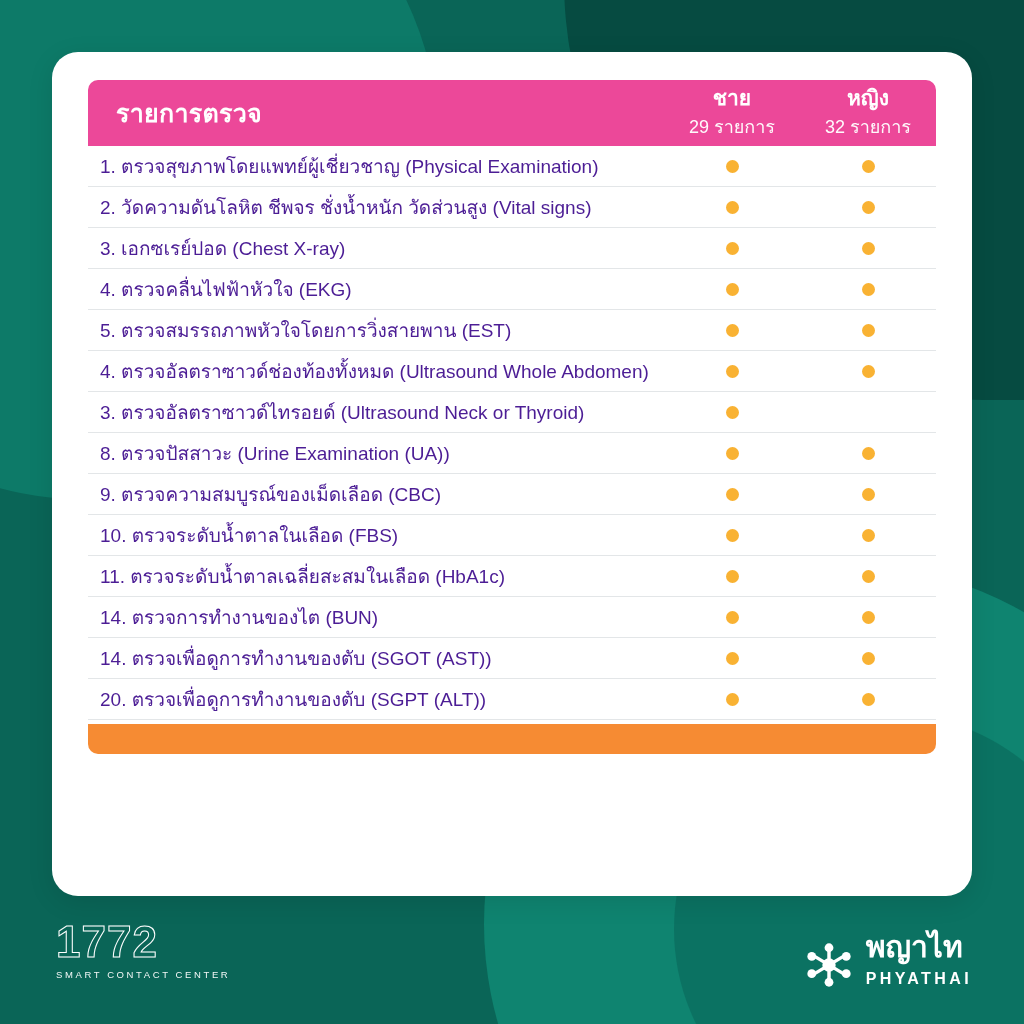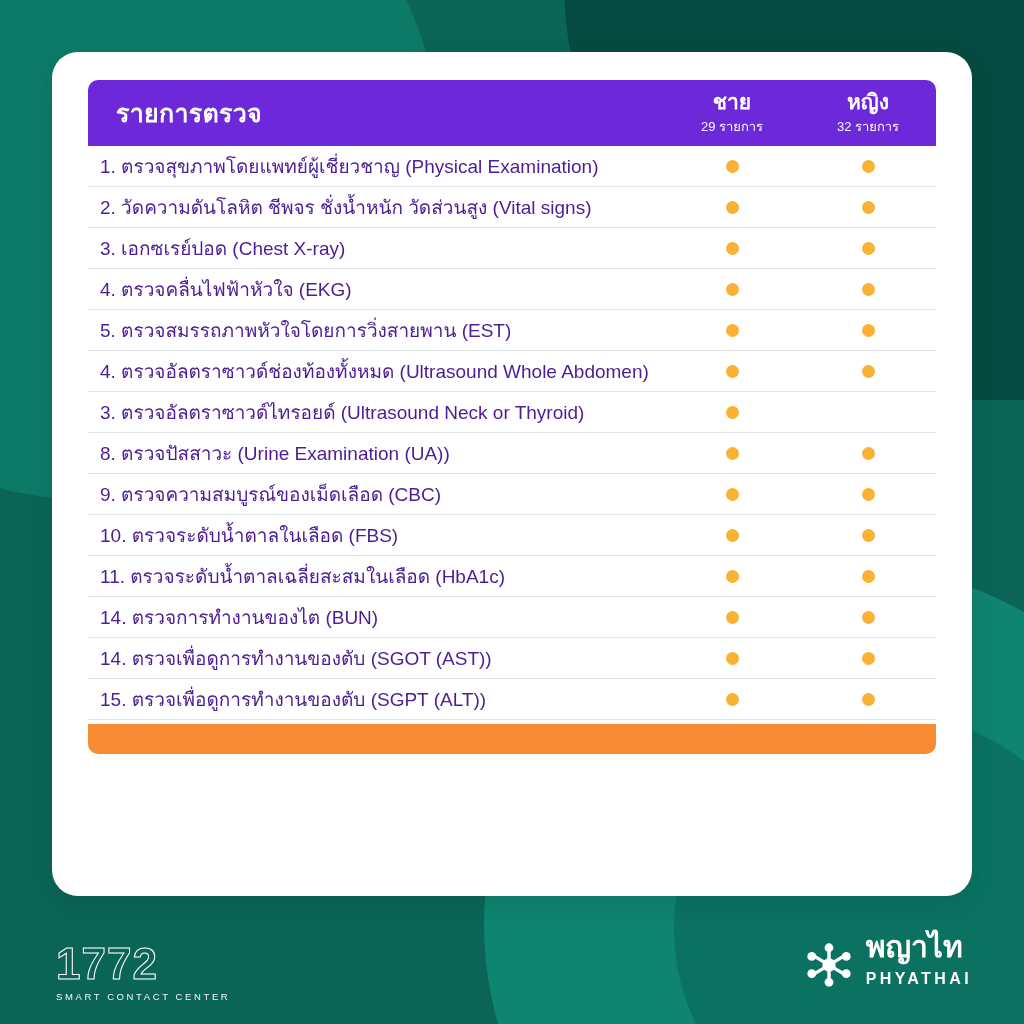--- a/index.html
+++ b/index.html
@@ -61,21 +61,21 @@
   .table-wrap {
     position: absolute;
     left: 36px; top: 28px;
     width: 848px;
   }
 
   
   .thead {
     display: flex;
     align-items: stretch;
-    background: #6d28d9;
+    background: #ec4899;
     border-top-left-radius: 10px;
     border-top-right-radius: 10px;
     height: 66px;
   }
   .th-title {
     flex: 1 1 auto;
     display: flex; align-items: center;
     padding-left: 28px;
     color: #ffffff;
     font-size: 25px;
@@ -88,21 +88,21 @@
     align-items: center; justify-content: center;
     color: #ffffff;
     padding-top: 2px;
   }
   .th-col .gender {
     font-size: 21px;
     font-weight: bold;
     line-height: 1.05;
   }
   .th-col .count {
-    font-size: 13px;
+    font-size: 18px;
     margin-top: 3px;
     opacity: .97;
   }
 
   
   .row {
     display: flex;
     align-items: center;
     height: 41px;
     border-bottom: 1px solid #e3e6e8;
@@ -135,21 +135,21 @@
     height: 30px;
     background: #f68b33;
     border-bottom-left-radius: 10px;
     border-bottom-right-radius: 10px;
     margin-top: 4px;
   }
 
   
   .brand-left {
     position: absolute;
-    left: 56px; bottom: 22px;
+    left: 56px; bottom: 44px;
     color: #ffffff;
     margin-top: 38px;
   }
   .brand-left .num {
     font-size: 44px;
     font-weight: bold;
     letter-spacing: 1px;
     line-height: 1;
     -webkit-text-stroke: 1px #ffffff;
     color: rgba(255,255,255,.0);
@@ -318,21 +318,21 @@
         <div class="row">
           <div class="label">14. ตรวจเพื่อดูการทำงานของตับ (SGOT (AST))</div>
           <div class="cell">
             <span class="dot"></span>
           </div>
           <div class="cell">
             <span class="dot"></span>
           </div>
         </div>
         <div class="row">
-          <div class="label">15. ตรวจเพื่อดูการทำงานของตับ (SGPT (ALT))</div>
+          <div class="label">20. ตรวจเพื่อดูการทำงานของตับ (SGPT (ALT))</div>
           <div class="cell">
             <span class="dot"></span>
           </div>
           <div class="cell">
             <span class="dot"></span>
           </div>
         </div>
       </div>
 
     <div class="tfoot"></div>

